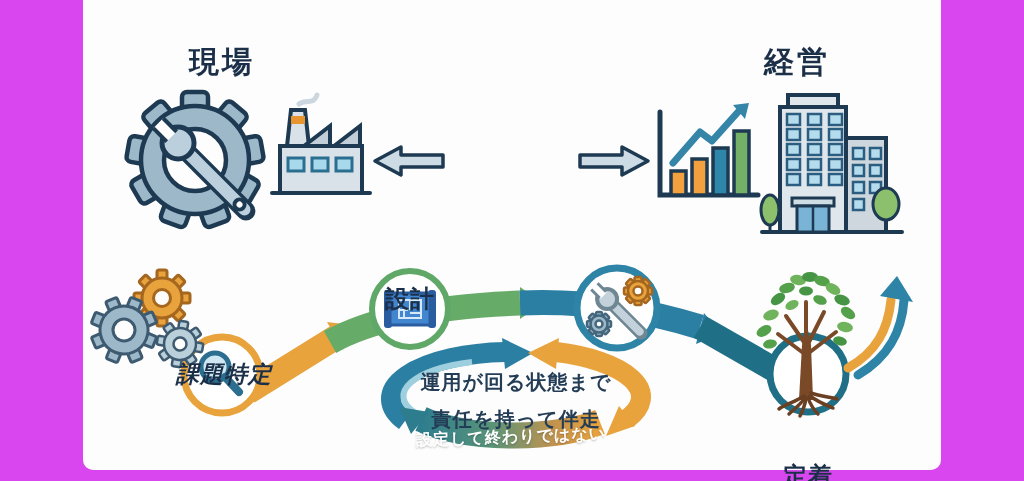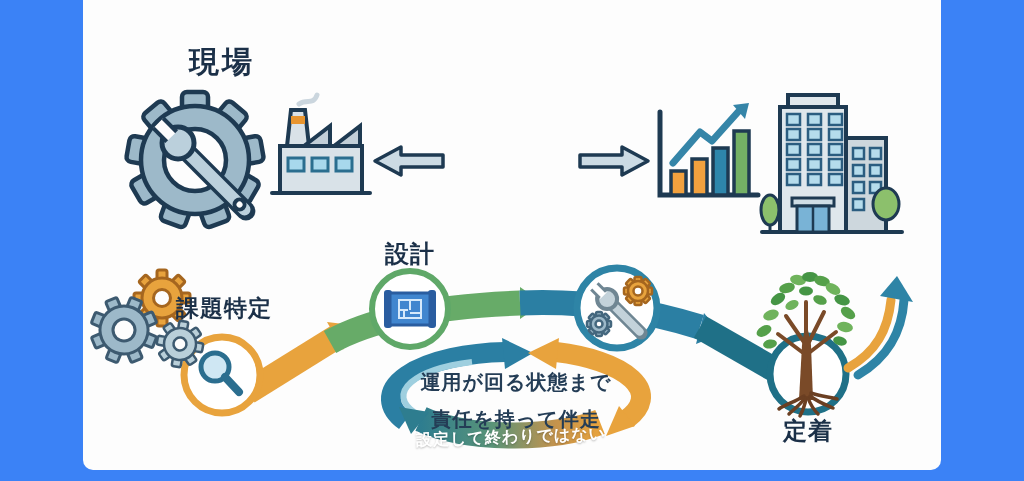--- a/index.html
+++ b/index.html
@@ -1,22 +1,22 @@
 <!DOCTYPE html>
 <html><head>
 <meta charset="utf-8">
 <style>
   html,body{margin:0;padding:0;background:#000;}
-  .stage{position:relative;width:1024px;height:481px;background:#3b82f6;overflow:hidden;
+  .stage{position:relative;width:1024px;height:481px;background:#d946ef;overflow:hidden;
          font-family:"Liberation Sans", sans-serif;}
   .panel{position:absolute;left:83px;top:0;width:858px;height:470px;background:#fdfdfd;border-radius:0 0 10px 10px;}
   .canvas{position:absolute;left:0;top:0;width:1024px;height:481px;}
   .lbl{position:absolute;text-align:center;color:#1b3048;font-weight:700;line-height:1.15;}
   .title{font-size:30px;letter-spacing:3px;}
-  .step{font-size:23px;letter-spacing:1px;}
+  .step{font-size:23px;letter-spacing:1px;margin-top:45px;}
   .cycletext{font-size:20px;color:#243d56;letter-spacing:1px;}
   .banner{font-size:16px;color:#ffffff;letter-spacing:1px;text-shadow:0 1px 2px rgba(0,0,0,.25);}
 </style>
 </head>
 <body>
 
 <div class="stage">
   <div class="panel"></div>
 
   <svg class="canvas" viewBox="0 0 1024 481">
@@ -284,21 +284,22 @@
       <rect x="797" y="206" width="32" height="26" fill="#79B3D6" stroke="#1E3A52" stroke-width="3"></rect>
       <line x1="813" y1="206" x2="813" y2="232" stroke="#1E3A52" stroke-width="2.5"></line>
       <ellipse cx="770" cy="210" rx="9" ry="15" fill="#8CC06C" stroke="#1E3A52" stroke-width="3"></ellipse>
       <line x1="770" y1="225" x2="770" y2="232" stroke="#1E3A52" stroke-width="3"></line>
       <ellipse cx="886" cy="204" rx="13" ry="16" fill="#8CC06C" stroke="#1E3A52" stroke-width="3"></ellipse>
       <line x1="886" y1="220" x2="886" y2="232" stroke="#1E3A52" stroke-width="3"></line>
     </g>
   </svg>
 
   <div class="lbl title" style="left:152px;top:45px;width:140px;">現場</div>
-
-  <div class="lbl step" style="left:149px;top:295px;width:150px;">課題特定</div>
+  <div class="lbl title" style="left:727px;top:45px;width:140px;">経営</div>
+
+  <div class="lbl step" style="left:149px;top:316px;width:150px;font-style:italic;">課題特定</div>
   <div class="lbl step" style="left:345px;top:240px;width:130px;font-size:24px;">設計</div>
   <div class="lbl cycletext" style="left:386px;top:371px;width:260px;">運用が回る状態まで</div>
 
   <div class="lbl step" style="left:743px;top:417px;width:130px;font-size:24px;">定着</div>
   <div class="lbl cycletext" style="left:386px;top:394px;width:260px;margin-top:14px;">責任を持って伴走</div>
   <div class="lbl banner" style="left:391px;top:428px;width:240px;transform:rotate(-2deg);">設定して終わりではない</div>
 </div>
 
 </body></html>

